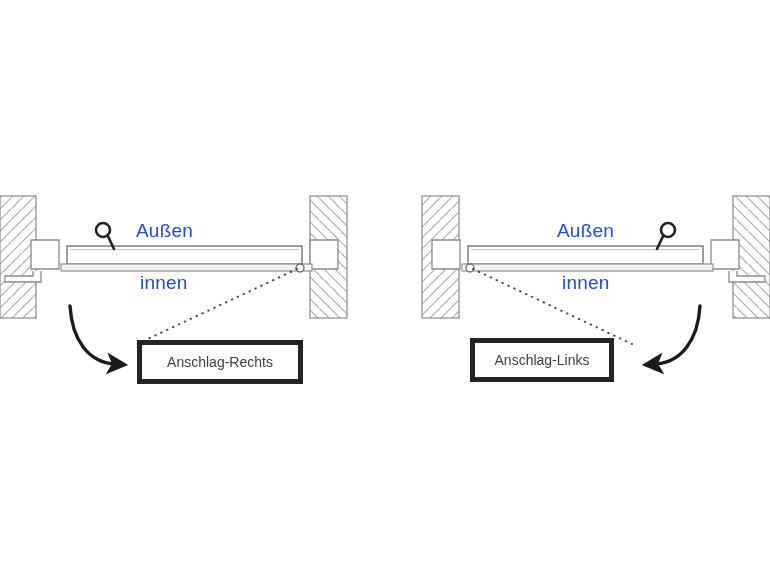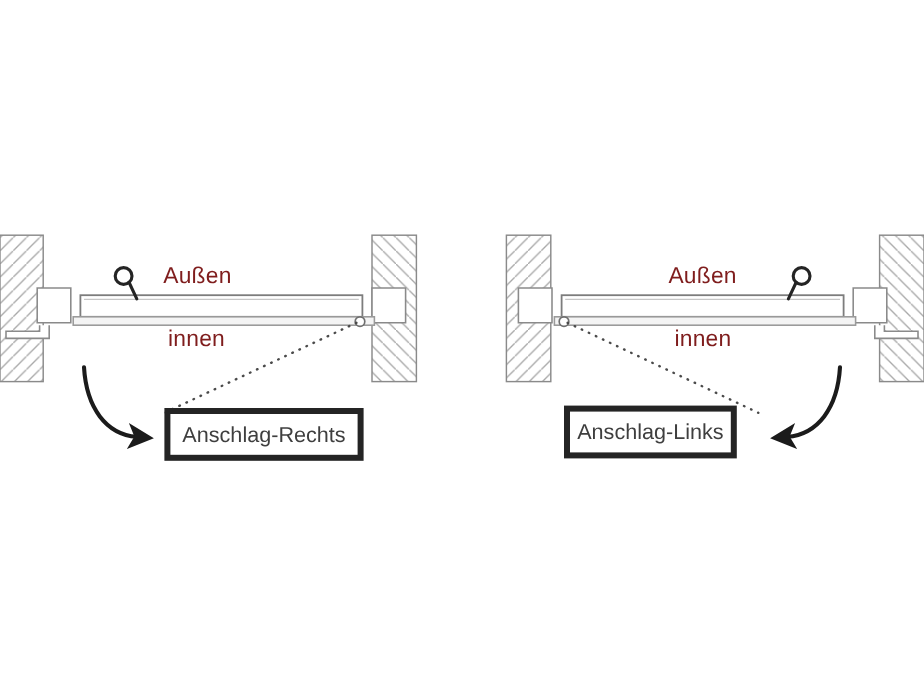--- a/index.html
+++ b/index.html
@@ -8,32 +8,32 @@
     width:770px;height:578px;
     background:#ffffff;
     font-family:"Liberation Sans","DejaVu Sans",sans-serif;
     overflow:hidden;
     position:relative;
   }
   #stage{position:relative;width:770px;height:578px;}
   #canvas{position:absolute;left:0;top:0;width:770px;height:578px;}
   .lbl{
     position:absolute;
-    color:#7f1d1d;
+    color:#1d4ed8;
     font-size:19px;
     letter-spacing:.2px;
     white-space:nowrap;
     user-select:none;
   }
   .boxlbl{
     position:absolute;
     background:#ffffff;
     border:5px solid #242424;
     color:#3f3f3f;
-    font-size:18px;
+    font-size:14px;
     display:flex;
     align-items:center;
     justify-content:center;
     white-space:nowrap;
     box-sizing:border-box;
   }
 </style>
 </head>
 <body>
 

